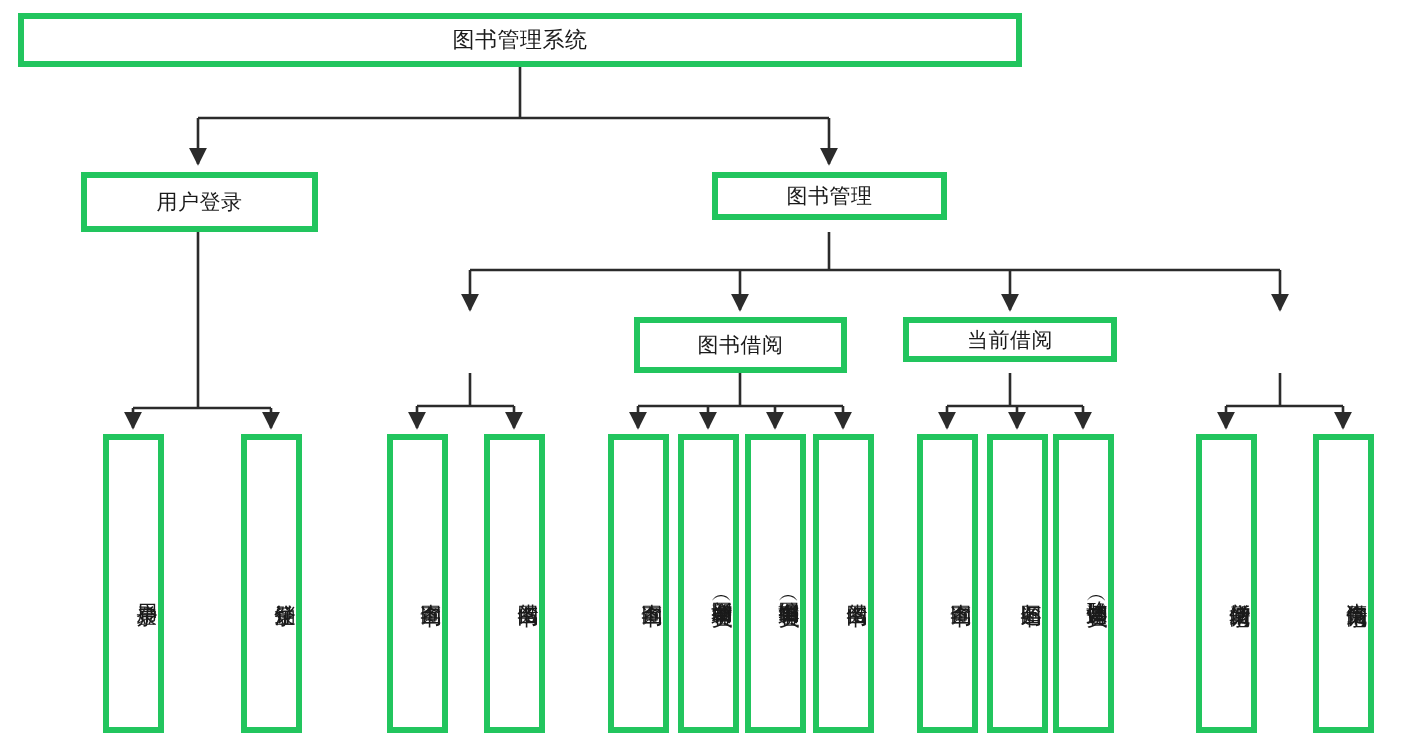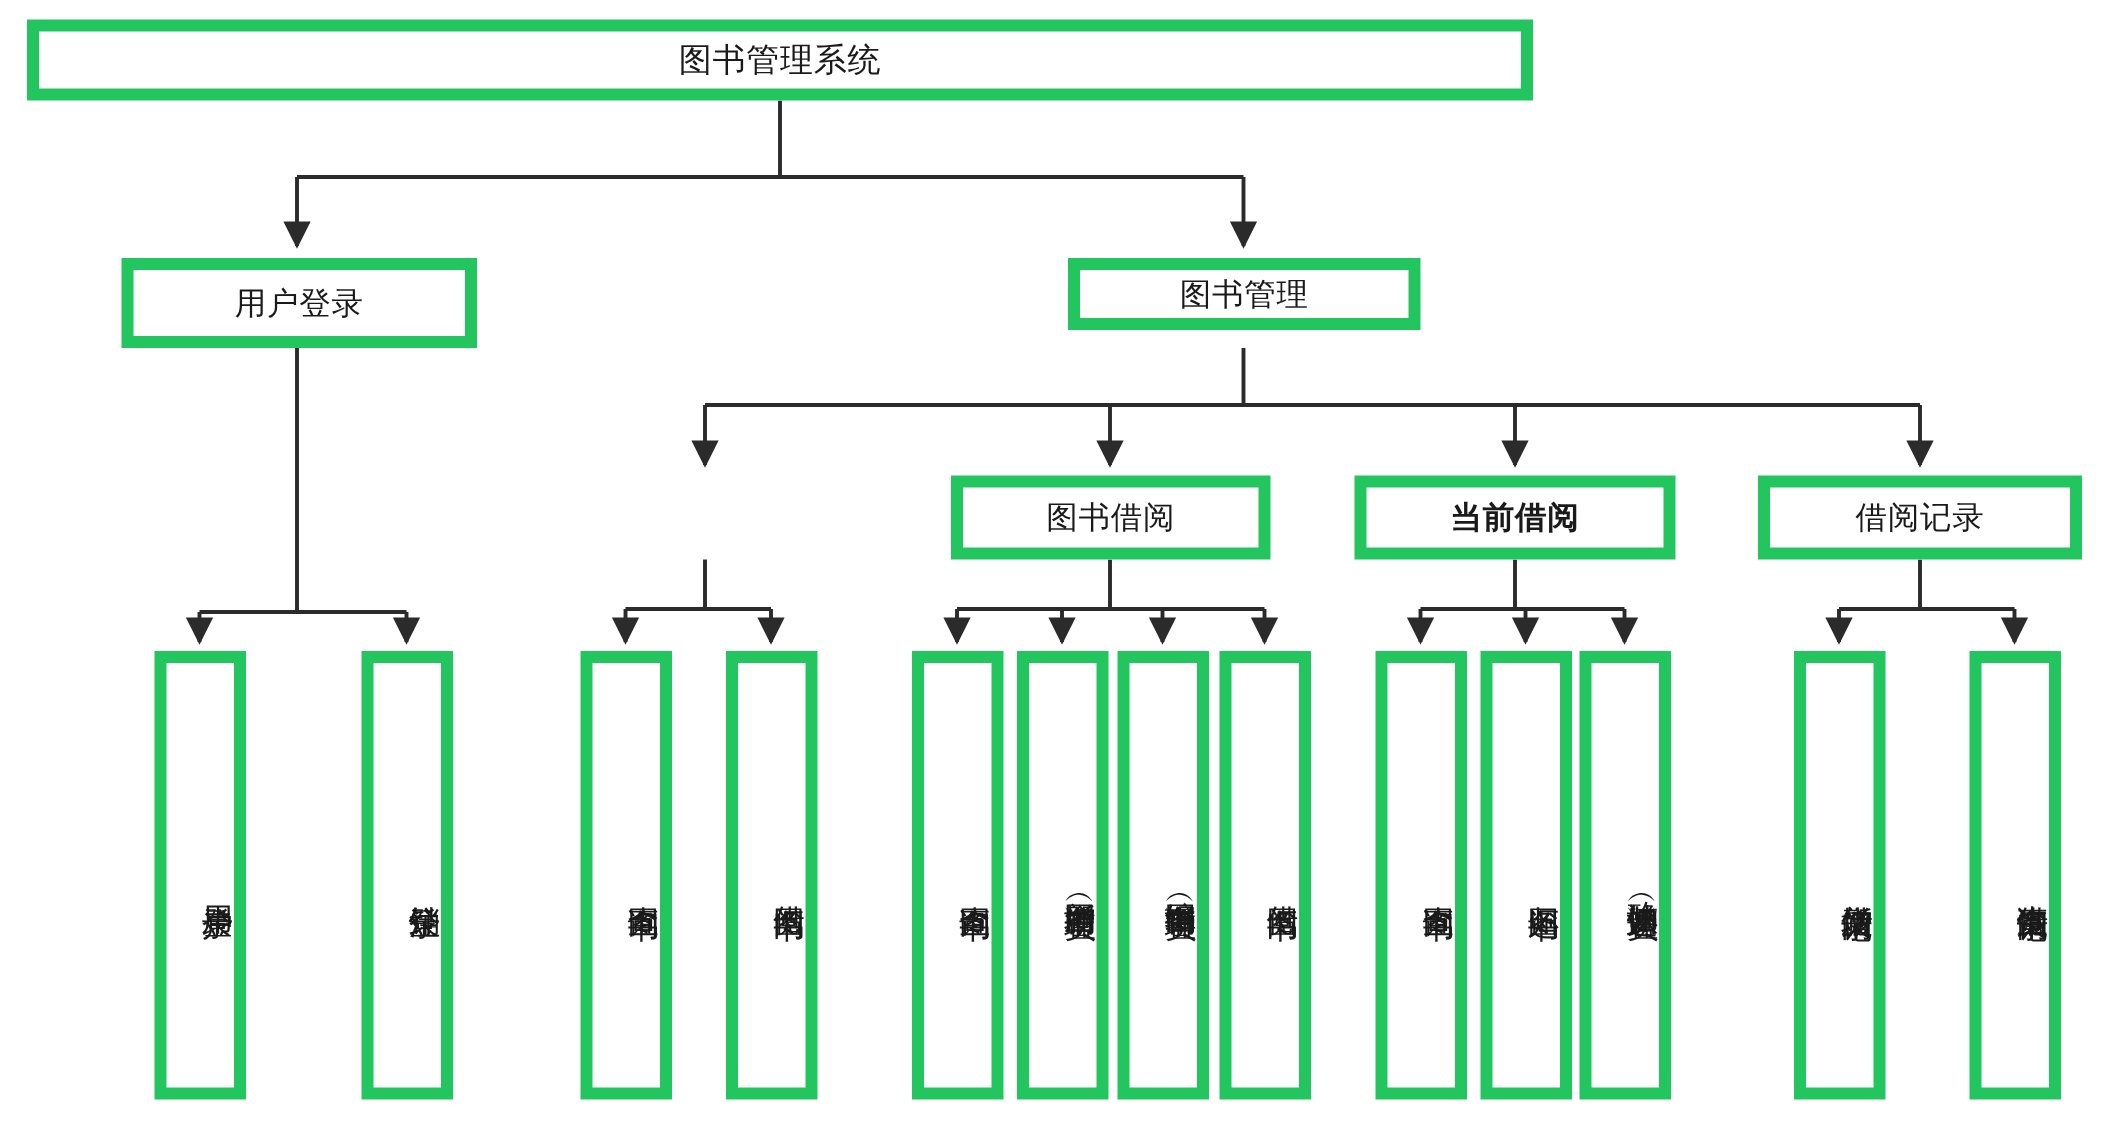--- a/index.html
+++ b/index.html
@@ -20,21 +20,21 @@
   #edges {
     position: absolute;
     left: 0;
     top: 0;
     width: 1405px;
     height: 747px;
   }
   .node {
     position: absolute;
     box-sizing: border-box;
-    border: 8px solid #22c55e;
+    border: 6px solid #22c55e;
     background: #ffffff;
     display: flex;
     align-items: center;
     justify-content: center;
     color: #1a1a1a;
   }
   .node.h {
     font-size: 21px;
     letter-spacing: 0.5px;
     white-space: nowrap;
@@ -130,25 +130,22 @@
   <div class="node h" style="left:81px; top:172px; width:237px; height:60px;">
     <span>用户登录</span>
   </div>
   <div class="node h" style="left:712px; top:172px; width:235px; height:48px;">
     <span>图书管理</span>
   </div>
 
   <div class="node h" style="left:634px; top:317px; width:213px; height:56px;">
     <span>图书借阅</span>
   </div>
-  <div class="node h" style="left:903px; top:317px; width:214px; height:56px;font-weight:bold;">
+  <div class="node h" style="left:903px; top:317px; width:214px; height:45px;">
     <span>当前借阅</span>
-  </div>
-  <div class="node h" style="left:1172px; top:317px; width:216px; height:56px;">
-    <span>借阅记录</span>
   </div>
 
   <div class="node v" style="left:103px; top:434px; width:61px; height:299px;">
     <span class="vtext">用户登录</span>
   </div>
   <div class="node v" style="left:241px; top:434px; width:61px; height:299px;">
     <span class="vtext">注销登录</span>
   </div>
 
   <div class="node v" style="left:387px; top:434px; width:61px; height:299px;">

